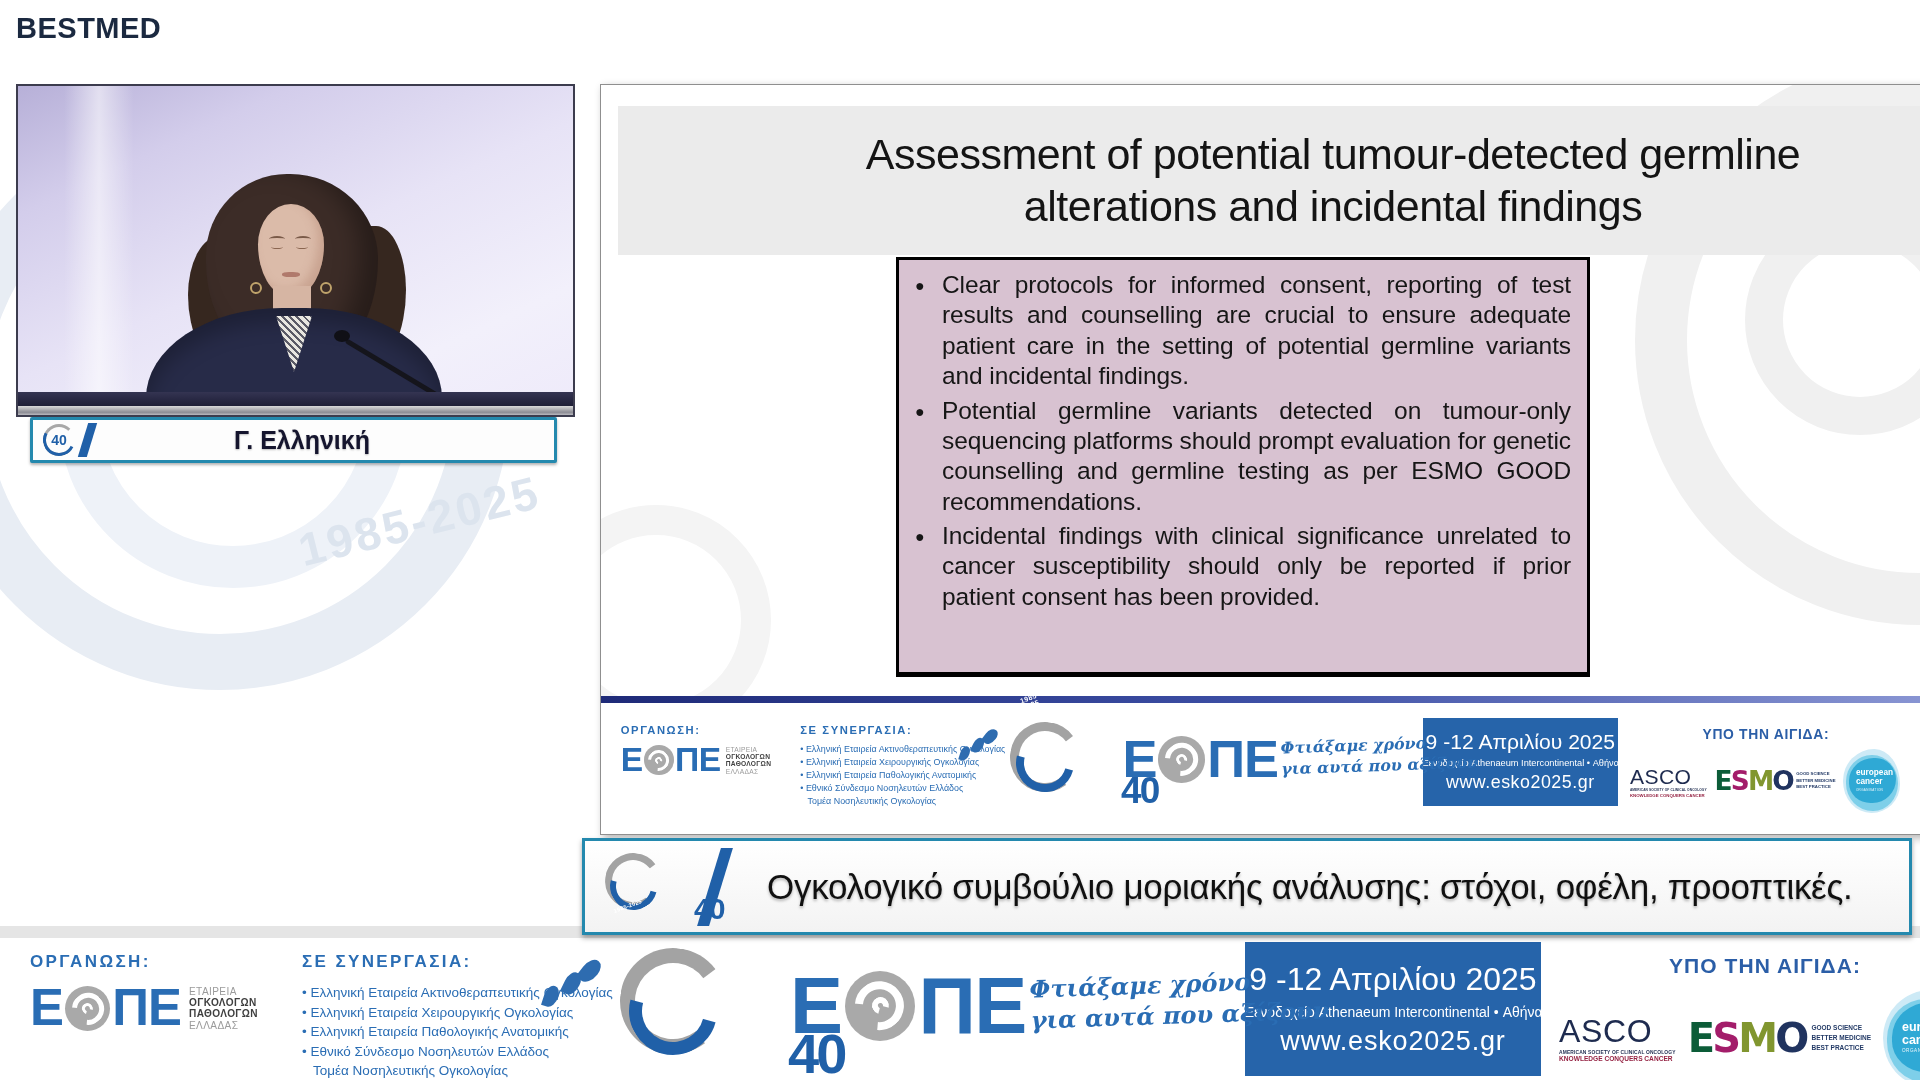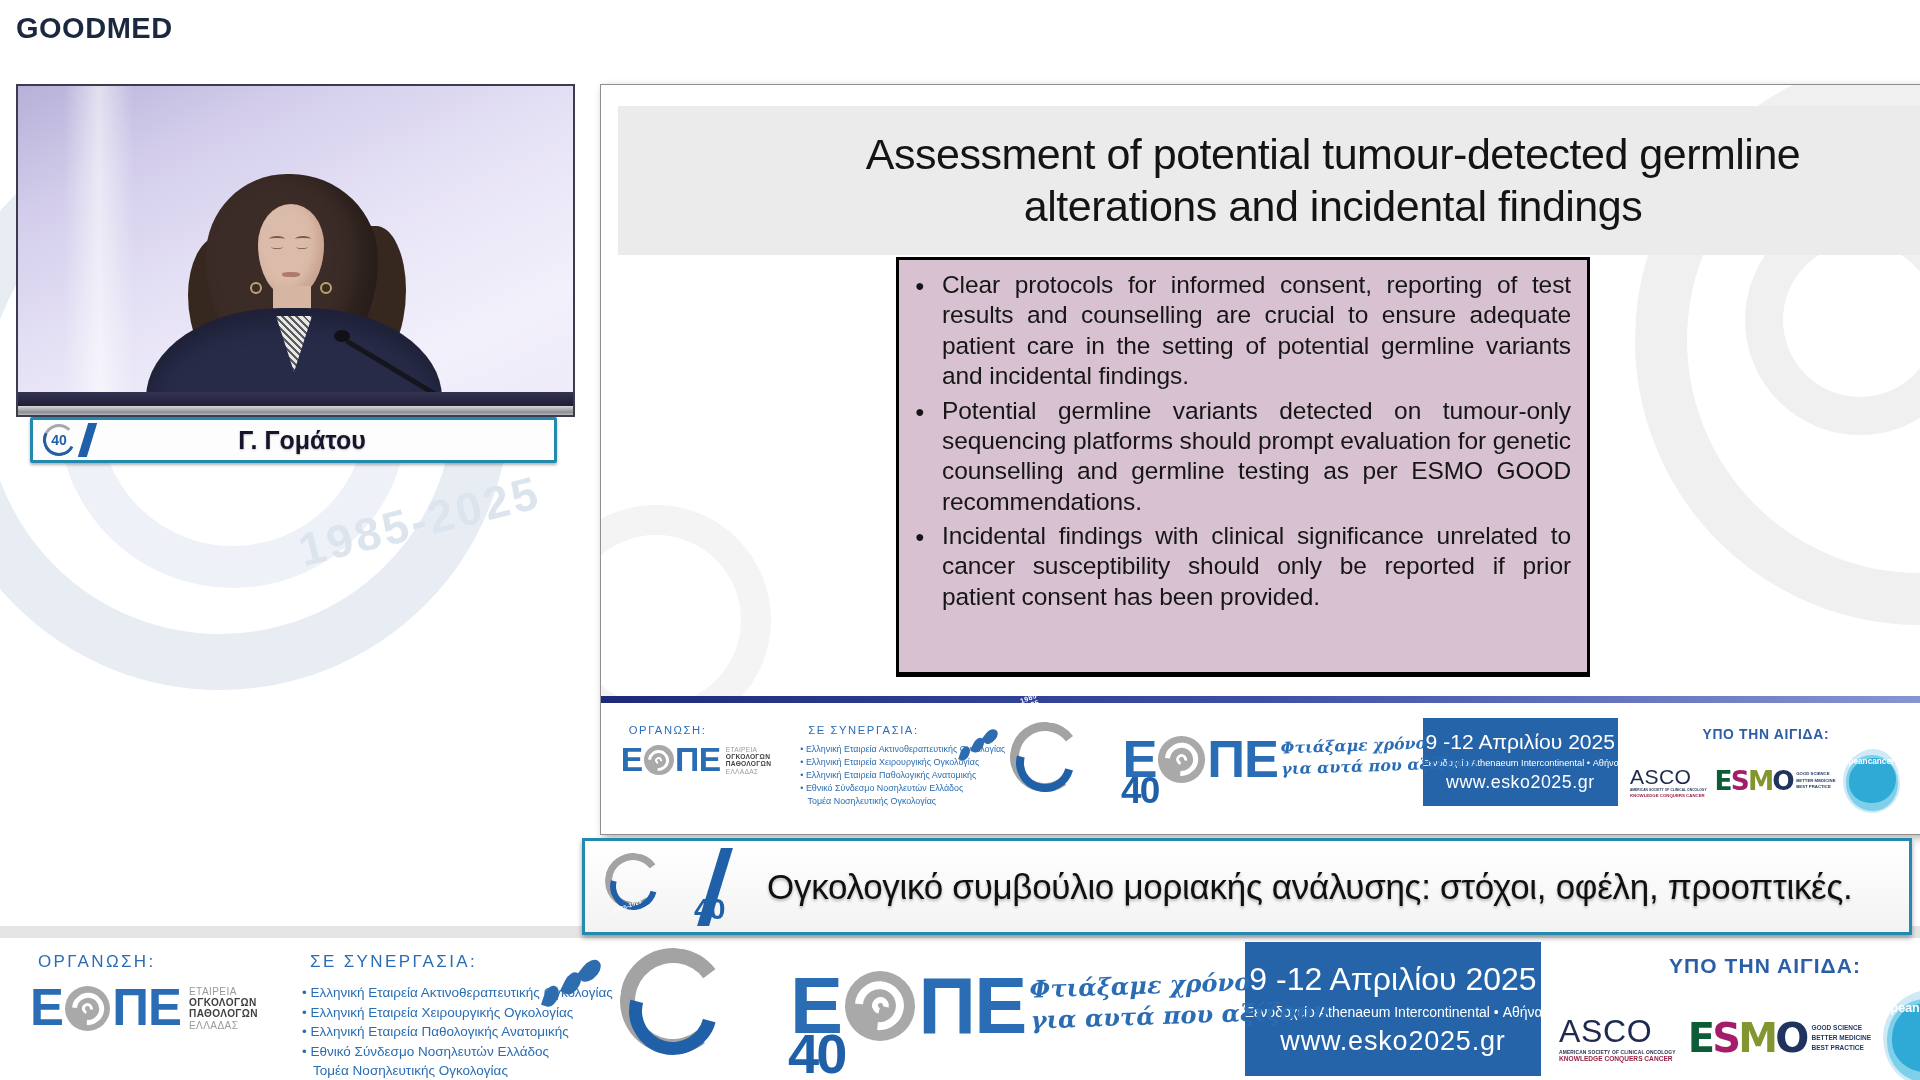--- a/index.html
+++ b/index.html
@@ -98,21 +98,21 @@
   
   .ft{display:flex;align-items:flex-start;padding-left:calc(var(--u)*30px)}
   .ft-lg{--u:1}
   .ft-sm{--u:0.66;margin-top:12px}
   .col-org{width:calc(var(--u)*272px);flex:none}
   .col-part{width:calc(var(--u)*318px);flex:none}
   .col-40{width:calc(var(--u)*170px);flex:none;margin-top:calc(var(--u)*10px)}
   .col-eope{width:calc(var(--u)*240px);flex:none;margin-top:calc(var(--u)*28px)}
   .col-tag{width:calc(var(--u)*215px);flex:none;margin-top:calc(var(--u)*32px)}
   .col-aig{flex:1;margin-top:calc(var(--u)*8px);padding-left:calc(var(--u)*8px)}
-  .col-label{font-size:calc(var(--u)*17px);font-weight:400;color:#2a6db4;letter-spacing:.14em;margin:calc(var(--u)*14px) 8px calc(var(--u)*11px)}
+  .col-label{font-size:calc(var(--u)*17px);font-weight:700;color:#2a6db4;letter-spacing:.14em;margin:calc(var(--u)*14px) 0 calc(var(--u)*11px)}
   .eope-sm{font-size:calc(var(--u)*9.6px)}
   .eope-big{font-size:calc(var(--u)*15px)}
   .plist{font-size:calc(var(--u)*13.5px);color:#2a6db4;line-height:1.45}
   .pi::before{content:"• "}
   .pcont{margin-left:calc(var(--u)*11px)}
   .ft .forty{font-size:calc(var(--u)*10px)}
   .tagline{font-family:"DejaVu Serif",serif;font-style:italic;font-weight:700;color:#2a6db4;transform:rotate(-2deg);
     font-size:calc(var(--u)*24px);line-height:1.3;white-space:nowrap}
   .datesbox{width:calc(var(--u)*296px);height:calc(var(--u)*134px);background:#2664aa;color:#fff;flex:none;
     display:flex;flex-direction:column;justify-content:center;text-align:center;margin-top:calc(var(--u)*4px);margin-right:calc(var(--u)*10px);gap:calc(var(--u)*6px)}
@@ -127,33 +127,33 @@
   .asco-l1{font-size:calc(var(--u)*4.9px);color:#1e2b4f;font-weight:600;white-space:nowrap;letter-spacing:.03em}
   .asco-l2{font-size:calc(var(--u)*6.6px);color:#952343;font-weight:700;white-space:nowrap}
   .esmo{display:flex;align-items:center;gap:calc(var(--u)*5px);flex:none}
   .esmo-word{font-size:calc(var(--u)*40px);font-weight:700;font-family:"DejaVu Sans",sans-serif;letter-spacing:-.07em;line-height:1}
   .esmo-e{color:#0c5c38}.esmo-s{color:#a31d6a}.esmo-m{color:#81962f}.esmo-o{color:#20335f}
   .esmo-lines{font-size:calc(var(--u)*6.5px);font-weight:700;color:#233a66;line-height:1.55;white-space:nowrap}
   .eco{width:calc(var(--u)*86px);height:calc(var(--u)*96px);position:relative;flex:none}
   .eco-b1{position:absolute;inset:0;background:#cdeaf6;border-radius:55% 45% 50% 50%/50% 55% 45% 50%}
   .eco-b2{position:absolute;left:5%;top:9%;right:3%;bottom:3%;background:#7ecfe9;border-radius:50% 50% 48% 52%/48% 52% 50% 50%}
   .eco-b3{position:absolute;left:10%;top:13%;right:7%;bottom:15%;background:#2fa9d5;border-radius:55% 45% 52% 48%/52% 48% 55% 45%;
-    color:#fff;display:flex;flex-direction:row;justify-content:center;padding-left:12%;line-height:1.05}
+    color:#fff;display:flex;flex-direction:column;justify-content:center;padding-left:12%;line-height:1.05}
   .eco-t1,.eco-t2{font-size:calc(var(--u)*12.5px);font-weight:700}
   .eco-t3{font-size:calc(var(--u)*4.6px);letter-spacing:.12em;margin-top:2px;opacity:.9}
 
   
   .pf-strip{position:absolute;left:0;top:926px;width:1920px;height:12px;background:#e5e5e5;z-index:1}
   .page-footer{position:absolute;left:0;top:938px;width:1920px;height:142px;background:#fff;z-index:2}
 </style>
 </head>
 <body>
 
 <div class="brand">
-  <b>GOOD</b><span>MED</span>
+  <b>BEST</b><span>MED</span>
 </div>
 
 <div class="wm-arc1"></div>
 <div class="wm-arc2"></div>
 <div class="wm-years">1985-2025</div>
 
 <div class="video">
   <div class="v-band"></div>
   <div class="hair2"></div>
   <div class="hair3"></div>
@@ -175,21 +175,21 @@
   <div class="mic-head"></div>
   <div class="podium"></div>
   <div class="podium-rail"></div>
 </div>
 
 <div class="plate">
   <span class="mini40">
       <span>40</span>
     </span>
   <span class="stripe"></span>
-  <span class="plate-name">Γ. Γομάτου</span>
+  <span class="plate-name">Γ. Ελληνική</span>
 </div>
 
 <div class="slide">
   <div class="sw1"></div>
   <div class="sw2"></div>
   <div class="sw3"></div>
 
   <div class="title-band">
     <div class="title-line">Assessment of potential tumour-detected germline</div>
     <div class="title-line">alterations and incidental findings</div>

